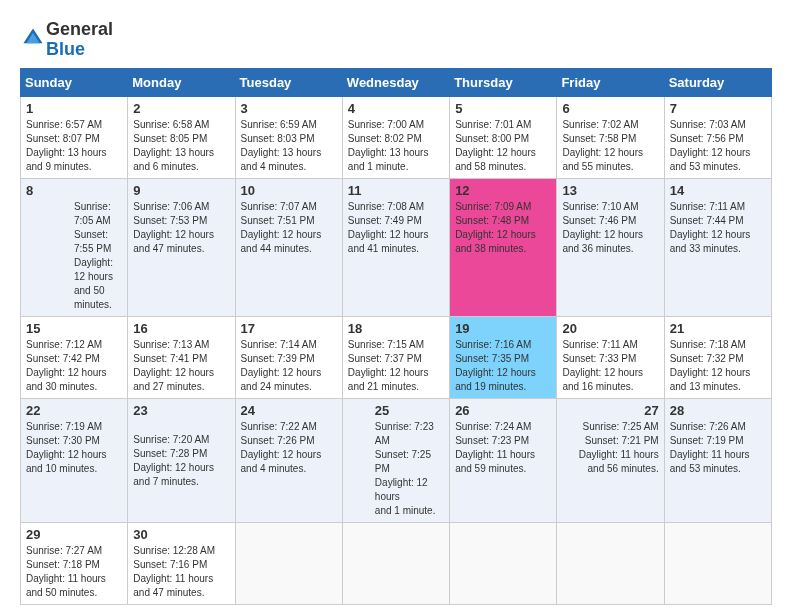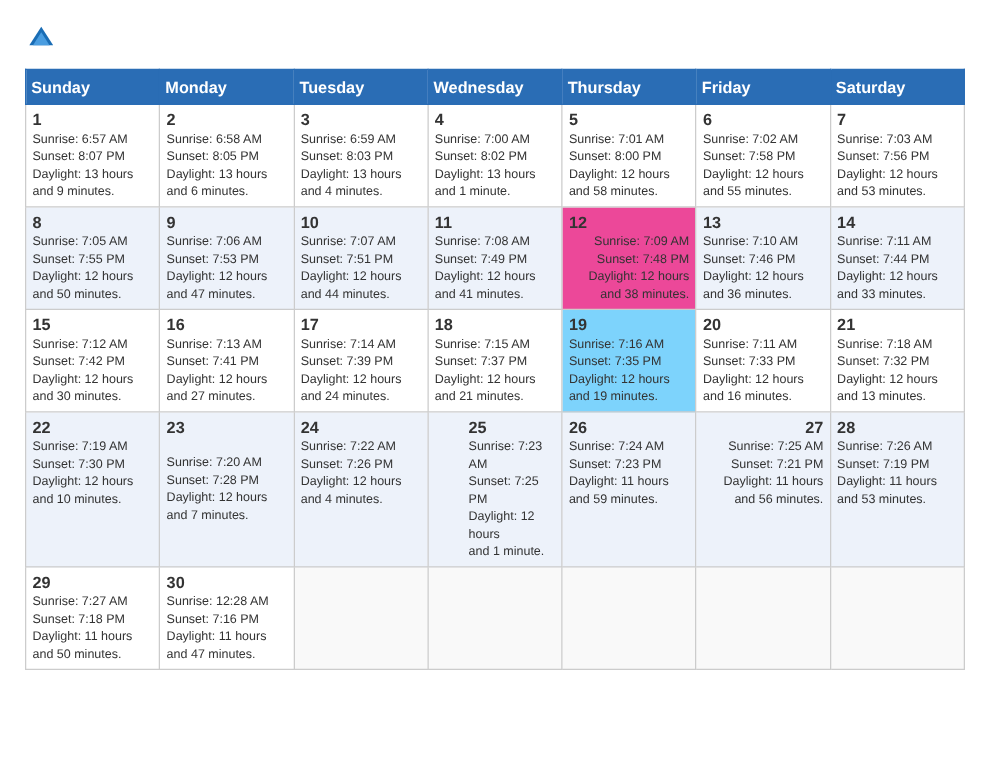--- a/index.html
+++ b/index.html
@@ -93,20 +93,24 @@
 </head>
 <body>
 
 <div class="header">
   <div class="logo">
     <div>
       <svg class="logo-icon" viewBox="0 0 30 30">
         <polygon points="15,2 28,22 2,22" fill="#1a6db5"></polygon>
         <polygon points="15,8 24,22 6,22" fill="#4a9de0"></polygon>
       </svg>
+    </div>
+    <div>
+      <div class="logo-text">General</div>
+      <div class="logo-text"><span>Blue</span></div>
     </div>
   </div>
   <div class="title-section">
     <div class="month-title"></div>
     <div class="location"></div>
   </div>
 </div>
 
 <table>
   <thead>
@@ -168,21 +172,21 @@
           <span class="day-num">7</span>
           <div class="day-info" style="white-space: pre-line;">Sunrise: 7:03 AM
 Sunset: 7:56 PM
 Daylight: 12 hours
 and 53 minutes.</div>
         </td>
       </tr>
       <tr>
         <td style="background: rgb(237, 242, 250);">
           <span class="day-num">8</span>
-          <div class="day-info" style="white-space: pre-line;">Sunrise: 7:05 AM
+          <div class="day-info" style="white-space: pre-line; margin-left: 48px;">Sunrise: 7:05 AM
 Sunset: 7:55 PM
 Daylight: 12 hours
 and 50 minutes.</div>
         </td>
         <td style="background: rgb(237, 242, 250);">
           <span class="day-num">9</span>
           <div class="day-info" style="white-space: pre-line;">Sunrise: 7:06 AM
 Sunset: 7:53 PM
 Daylight: 12 hours
 and 47 minutes.</div>
@@ -196,21 +200,21 @@
         </td>
         <td style="background: rgb(237, 242, 250);">
           <span class="day-num">11</span>
           <div class="day-info" style="white-space: pre-line;">Sunrise: 7:08 AM
 Sunset: 7:49 PM
 Daylight: 12 hours
 and 41 minutes.</div>
         </td>
         <td style="background: #ec4899;">
           <span class="day-num">12</span>
-          <div class="day-info" style="white-space: pre-line; text-align: right;">Sunrise: 7:09 AM
+          <div class="day-info" style="white-space: pre-line;">Sunrise: 7:09 AM
 Sunset: 7:48 PM
 Daylight: 12 hours
 and 38 minutes.</div>
         </td>
         <td style="background: rgb(237, 242, 250);">
           <span class="day-num">13</span>
           <div class="day-info" style="white-space: pre-line;">Sunrise: 7:10 AM
 Sunset: 7:46 PM
 Daylight: 12 hours
 and 36 minutes.</div>

